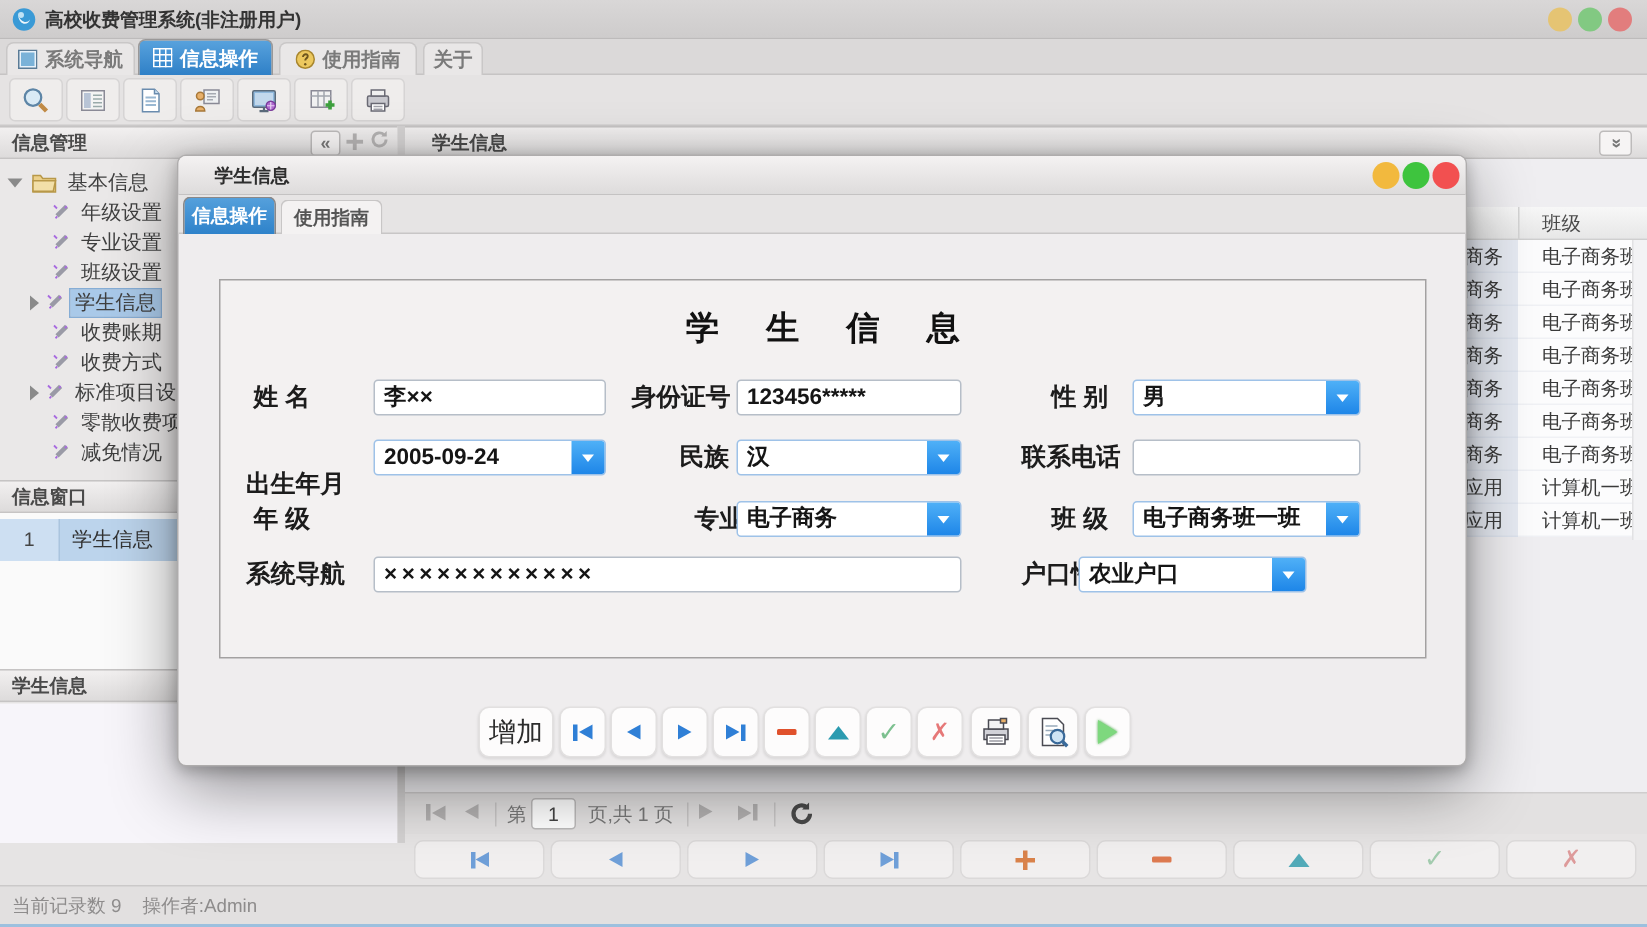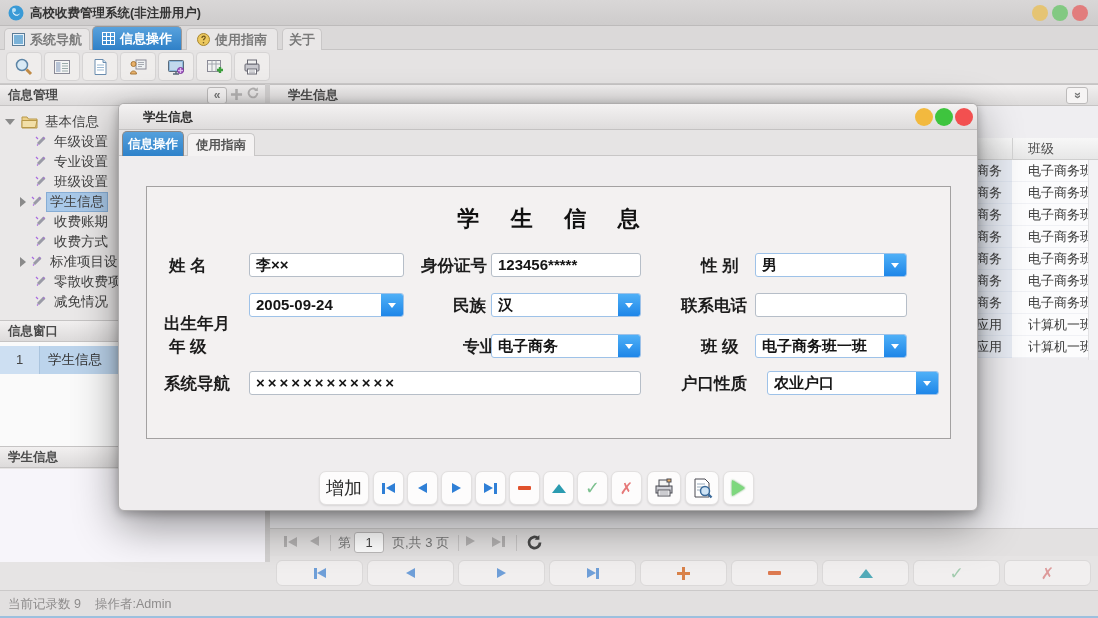--- a/index.html
+++ b/index.html
@@ -362,21 +362,21 @@
   <div class="abs pgico" style="left:14px">
       <span class="vbar"></span>
       <span class="tri-l"></span>
     </div>
   <div class="abs pgico" style="left:40px">
       <span class="tri-l"></span>
     </div>
   <div class="abs pgsep" style="left:60px"></div>
   <span class="abs pgtxt" style="left:68px">第</span>
   <input class="abs pginput" style="left: 84px;" value="1">
-  <span class="abs pgtxt" style="left:122px">页,共 3 页</span>
+  <span class="abs pgtxt" style="left:122px">页,共 1 页</span>
   <div class="abs pgsep" style="left:188px"></div>
   <div class="abs pgico" style="left:196px">
       <span class="tri-r"></span>
     </div>
   <div class="abs pgico" style="left:222px">
       <span class="tri-r"></span>
       <span class="vbar"></span>
     </div>
   <div class="abs pgsep" style="left:246px"></div>
   <div class="abs" style="left:256px;top:5px">
@@ -474,21 +474,21 @@
   <div class="abs fcombo" style="left:636px;top:230px;width:152px">
     <span class="val">电子商务班一班</span>
     <span class="btn">
         <span class="chev"></span>
       </span>
   </div>
 
   <span class="abs flabel" style="left:45px;top:267px">系统导航</span>
   <div class="abs finput" style="left:130px;top:267px;width:392px;letter-spacing:3px">××××××××××××</div>
   <span class="abs flabel" style="left:562px;top:267px">户口性质</span>
-  <div class="abs fcombo" style="left:648px;top:267px;width:172px">
+  <div class="abs fcombo" style="left:600px;top:267px;width:152px">
     <span class="val">农业户口</span>
     <span class="btn">
         <span class="chev"></span>
       </span>
   </div>
 
   <div class="dbtn txt" style="left:200px;width:50px">增加</div>
   <div class="dbtn" style="left:254px;width:31px;color:#2f7fd6">
       <span class="vbar"></span>
       <span class="tri-l"></span>

